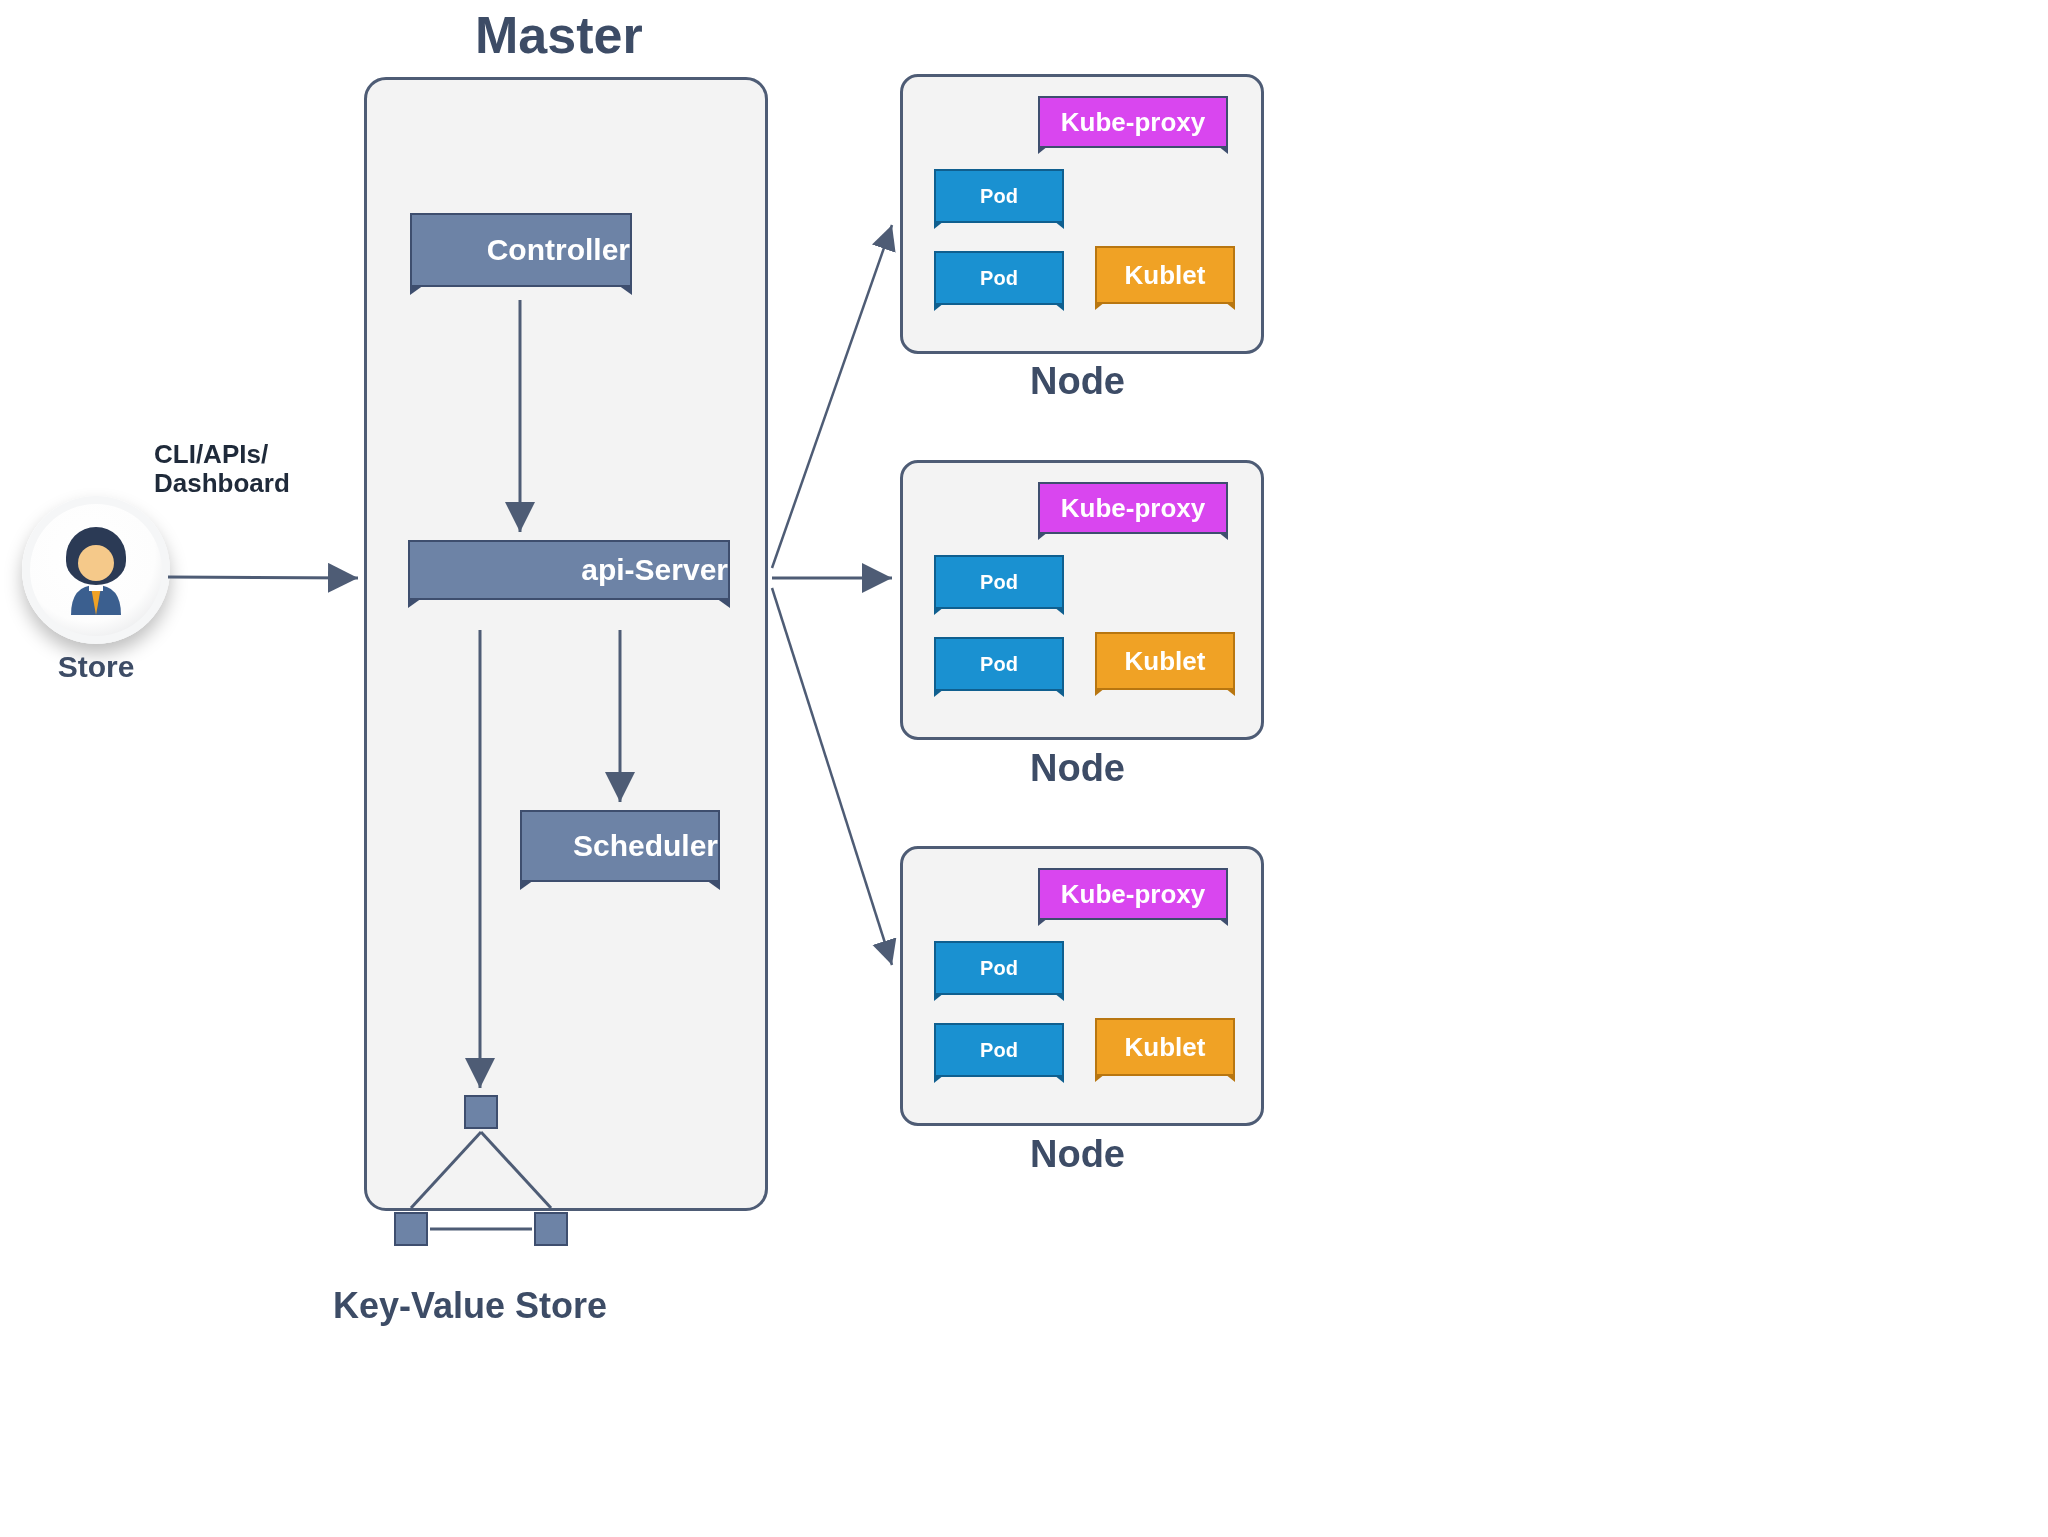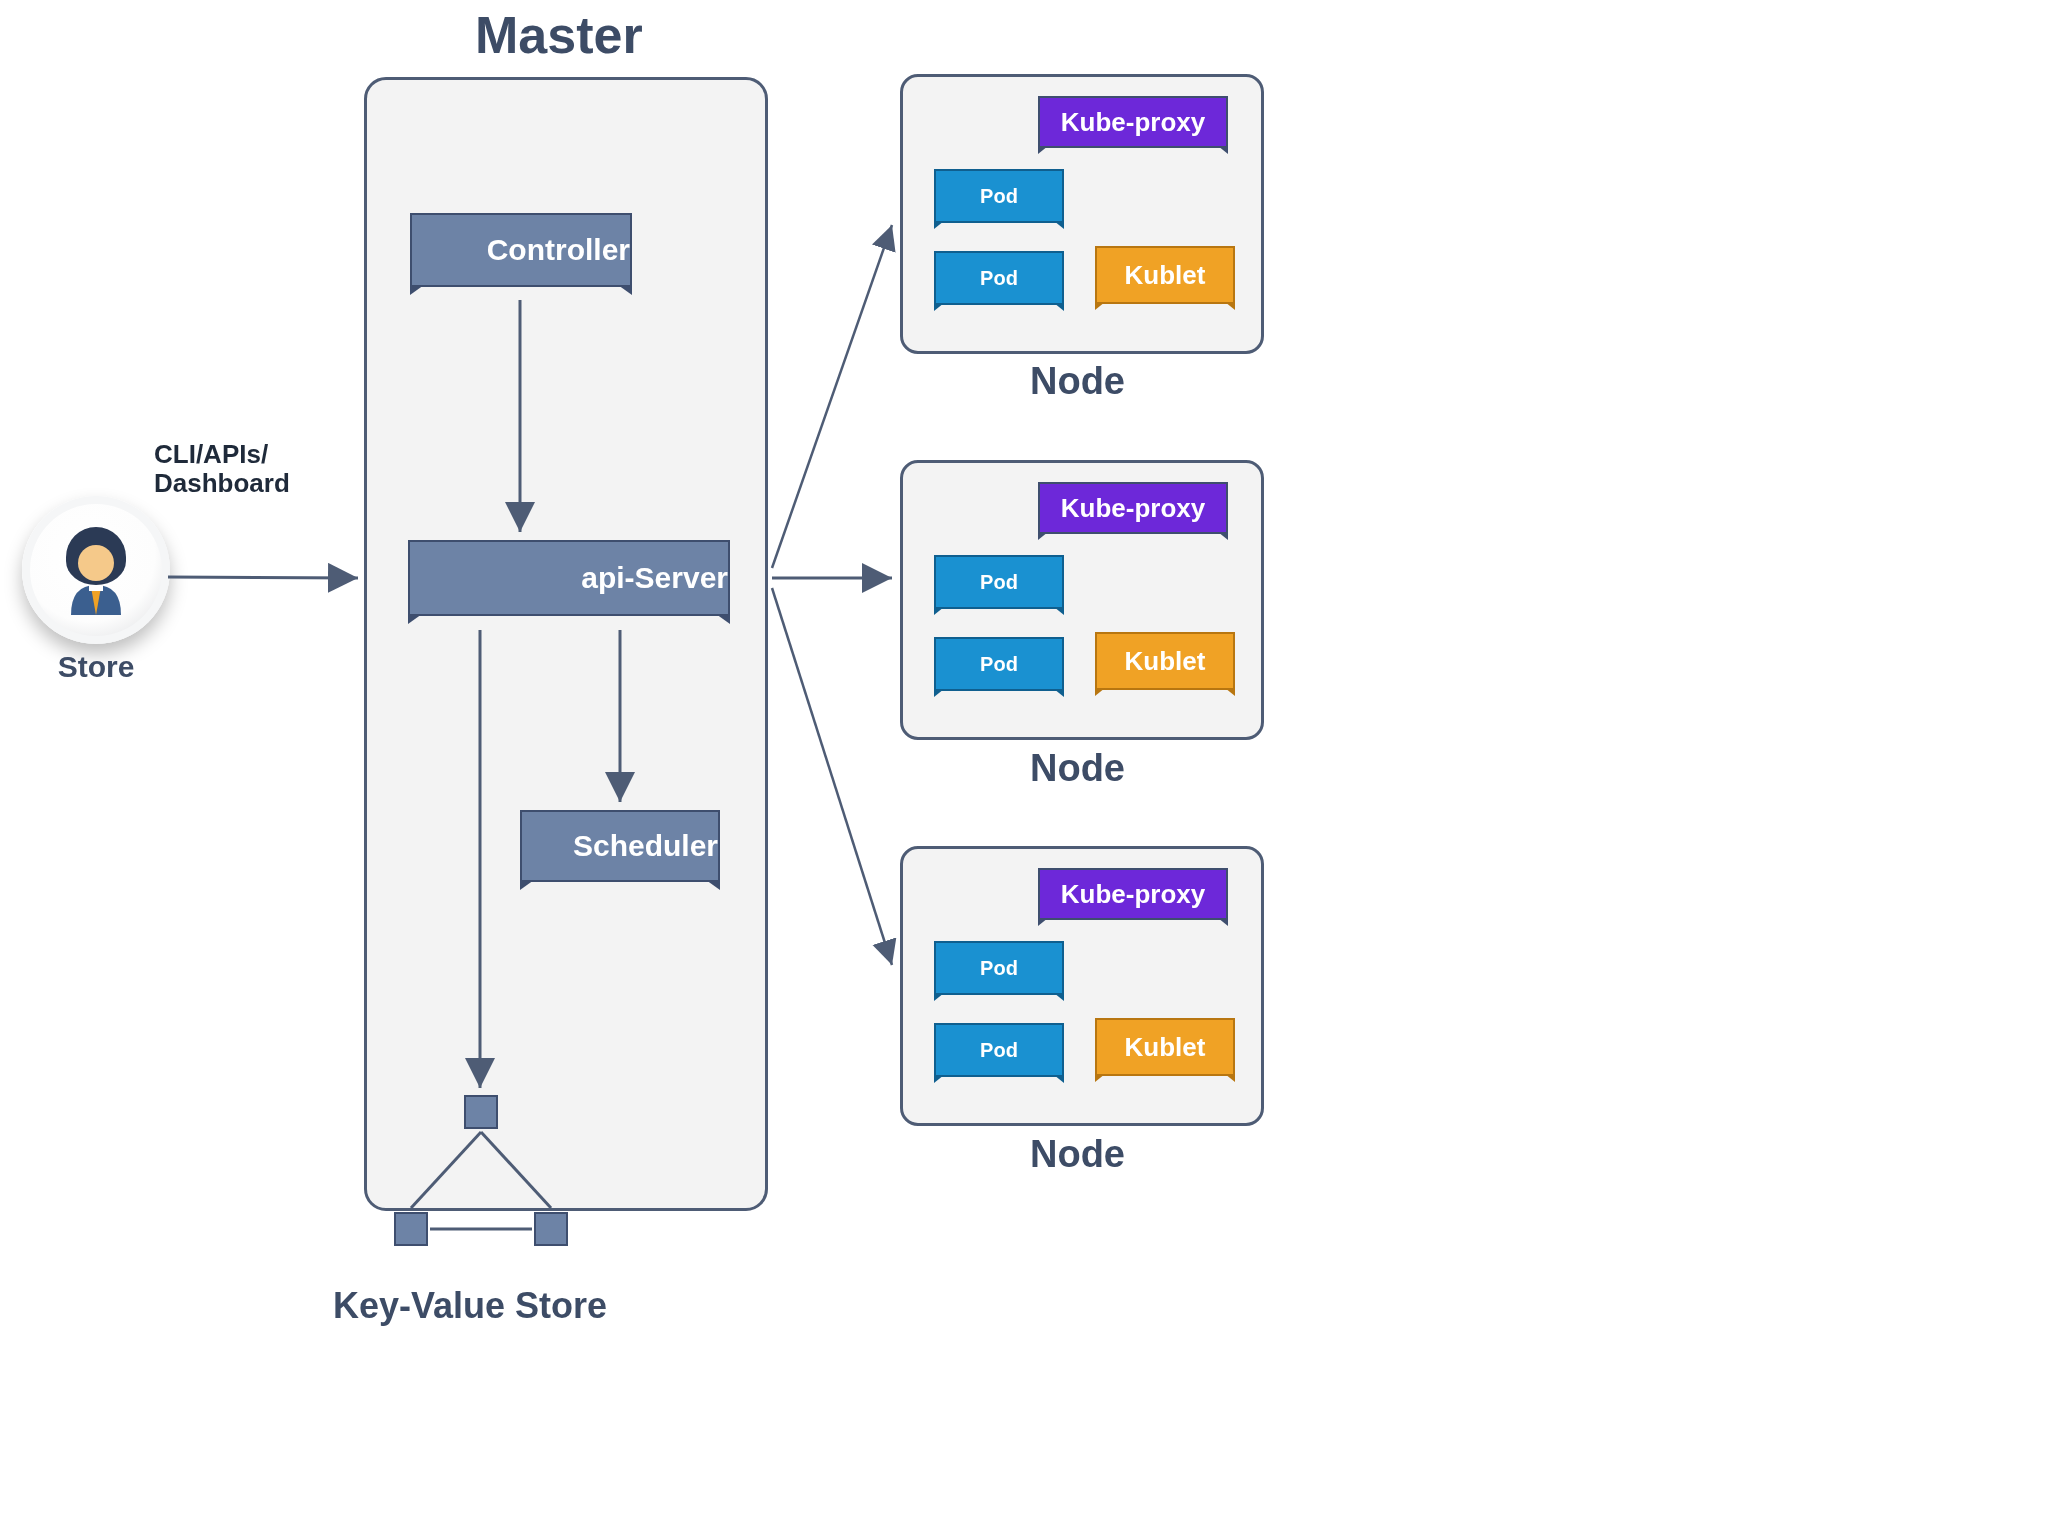--- a/index.html
+++ b/index.html
@@ -47,21 +47,21 @@
     position: absolute;
     bottom: -10px;
     width: 14px;
     height: 10px;
     background: #3e4e6e;
   }
   .ribbon-tail.left { left: -2px; clip-path: polygon(0 0, 100% 0, 0 100%); }
   .ribbon-tail.right { right: -2px; clip-path: polygon(0 0, 100% 0, 100% 100%); }
 
   .controller { left: 410px; top: 213px; width: 222px; height: 74px; }
-  .api-server { left: 408px; top: 540px; width: 322px; height: 76px; }
+  .api-server { left: 408px; top: 540px; width: 322px; height: 60px; }
   .scheduler  { left: 520px; top: 810px; width: 200px; height: 72px; }
 
   .user-wrap {
     position: absolute;
     left: 16px;
     top: 496px;
     width: 160px;
     height: 200px;
   }
   .user-circle {
@@ -131,21 +131,21 @@
     color: #3d4c66;
   }
   .nl1 { left: 1030px; top: 360px; }
   .nl2 { left: 1030px; top: 747px; }
   .nl3 { left: 1030px; top: 1133px; }
 
   .kube-proxy {
     position: absolute;
     width: 190px;
     height: 52px;
-    background: #6d28d9;
+    background: #d946ef;
     color: #fff;
     font-weight: 700;
     font-size: 26px;
     display: flex; align-items: center; justify-content: center;
     border: 2px solid #3e4e6e;
   }
   .pod {
     position: absolute;
     width: 130px;
     height: 54px;

